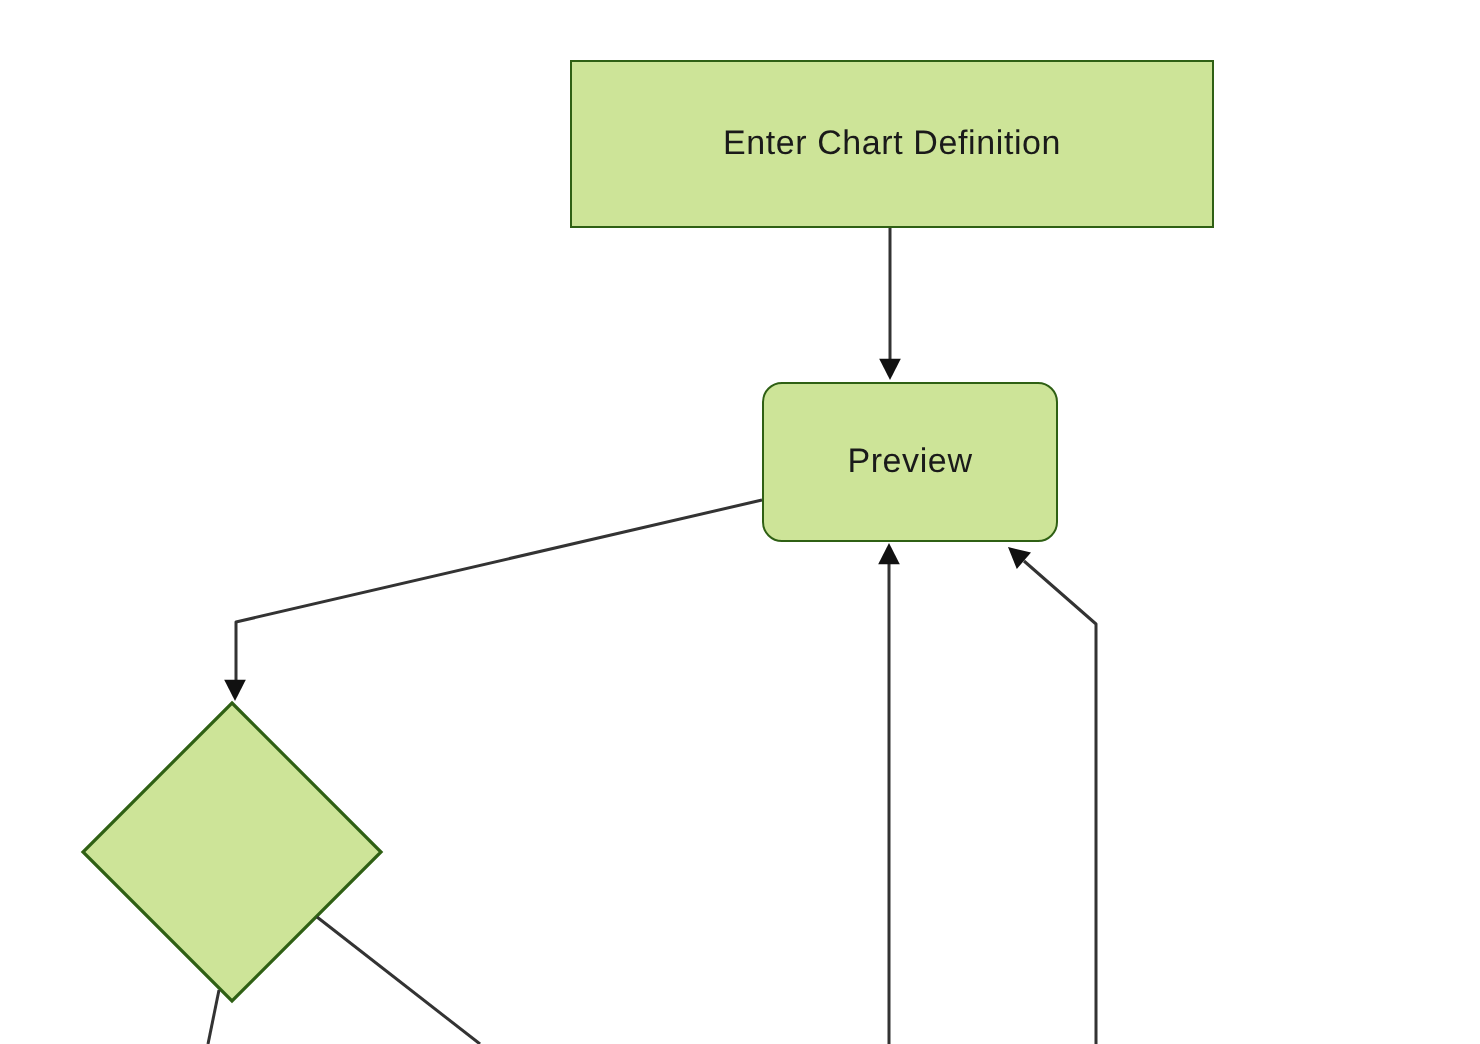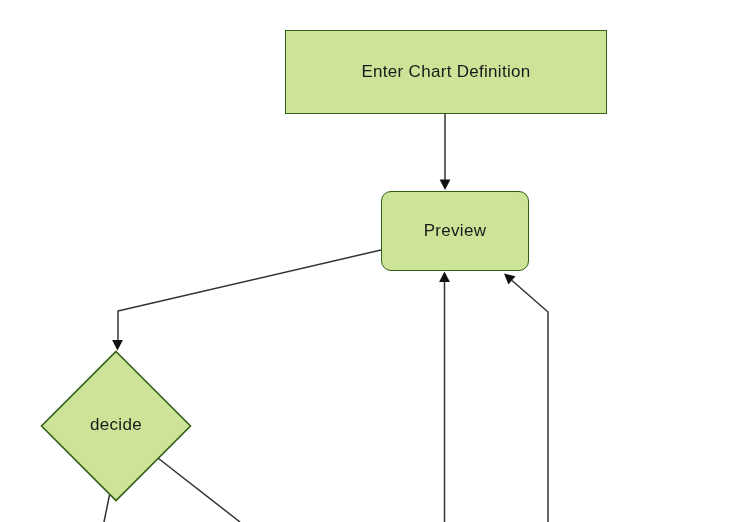--- a/index.html
+++ b/index.html
@@ -100,15 +100,14 @@
   </svg>
 
   <div class="node rect" style="left:285px; top:30px; width:322px; height:84px;">
     <span>Enter Chart Definition</span>
   </div>
 
   <div class="node rounded" style="left:381px; top:191px; width:148px; height:80px;">
     <span>Preview</span>
   </div>
 
-  <div class="diamond-label" style="left:56px; top:415px; width:120px;">decide</div>
 
 </div>
 
 </body></html>

